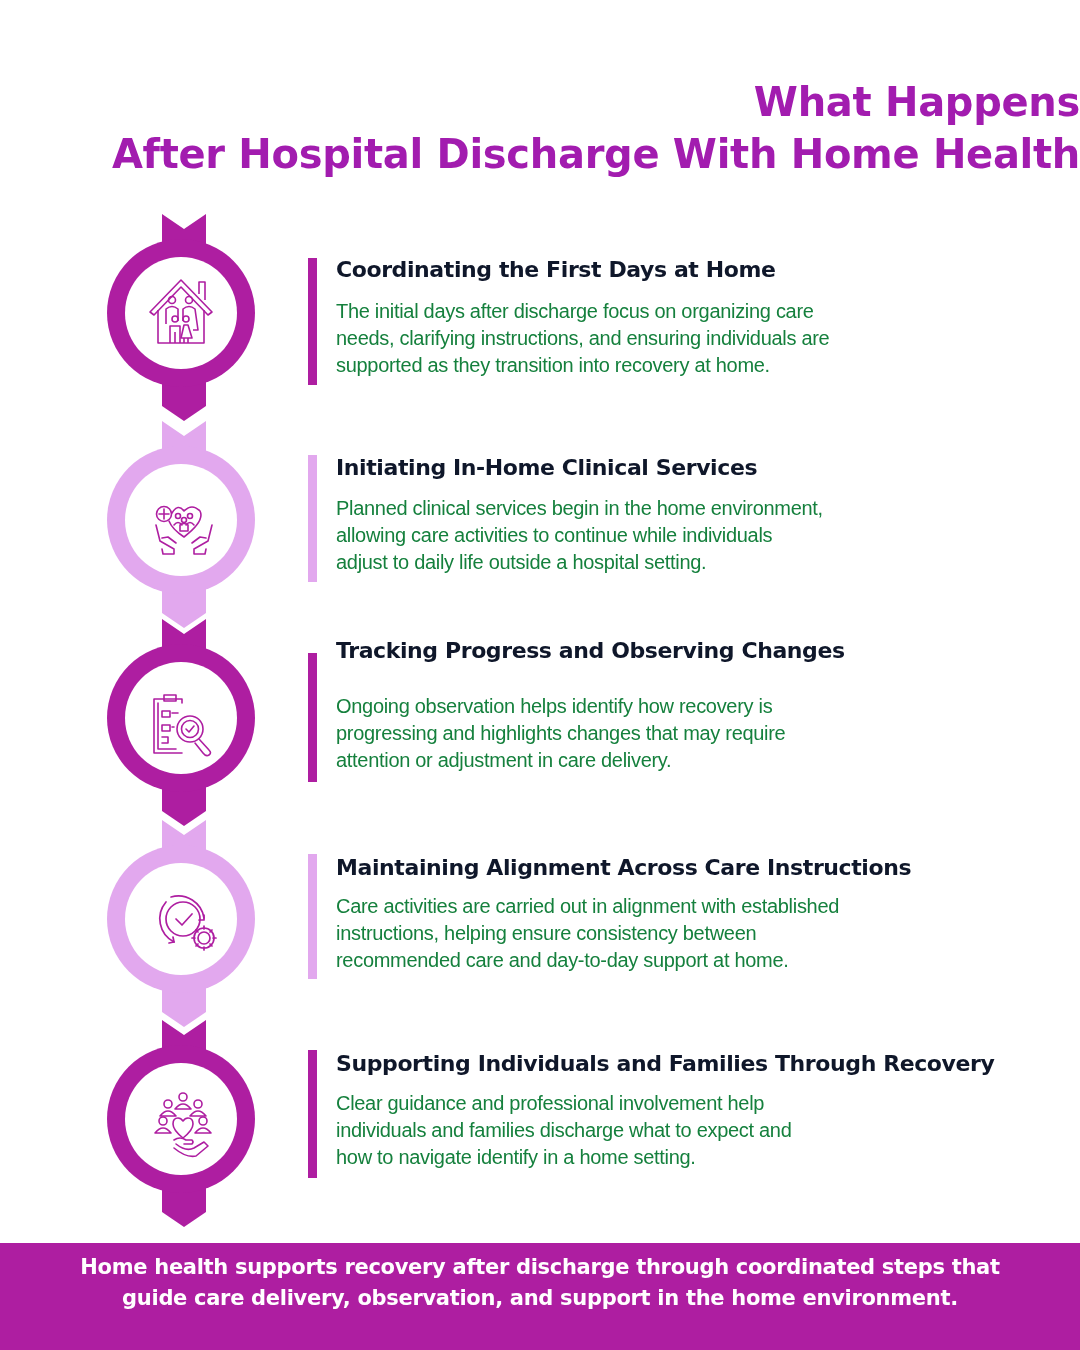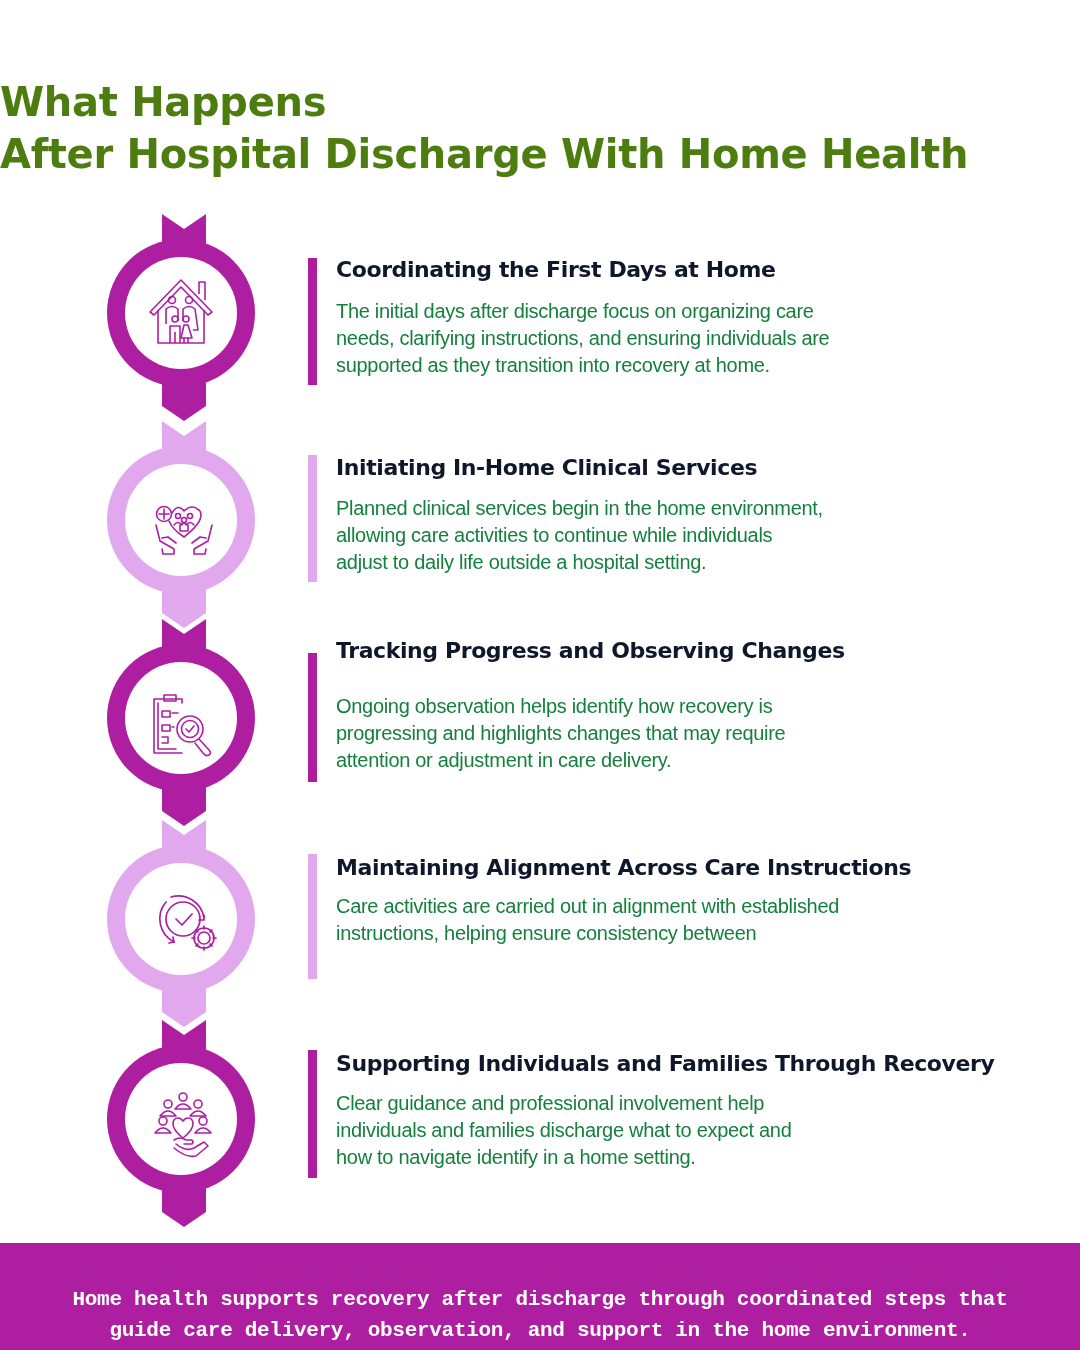--- a/index.html
+++ b/index.html
@@ -3,21 +3,21 @@
 <meta charset="utf-8">
 <style>
   html, body { margin: 0; padding: 0; }
   body {
     width: 1080px; height: 1350px; position: relative; overflow: hidden;
     background: #ffffff;
     font-family: "Liberation Sans", "DejaVu Sans", sans-serif;
   }
   .title {
     position: absolute; left: 0; top: 76px; width: 1080px;
-    text-align: left; color: #4d7c0f; font-weight: bold;
+    text-align: right; color: #a21caf; font-weight: bold;
     font-size: 40px; line-height: 52px; letter-spacing: -0.3px;
     font-family: "DejaVu Sans", sans-serif;
   }
   .title div { margin: 0; }
   .step { position: absolute; left: 0; width: 1080px; }
   .badge { position: absolute; left: 106px; top: 0; width: 150px; height: 210px; }
   .badge svg { display: block; }
   .bar { position: absolute; left: 308px; width: 9px; }
   .heading {
     position: absolute; left: 336px; color: #0f172a; font-weight: bold;
@@ -29,21 +29,21 @@
     font-size: 20px; line-height: 27px;
     font-family: Liberation Sans, sans-serif; letter-spacing: -0.3px;
   }
   .desc span { display: block; white-space: nowrap; }
   .footer {
     position: absolute; left: 0; top: 1243px; width: 1080px; height: 107px;
     background: #ae1ea1; color: #ffffff; text-align: center;
     font-family: "DejaVu Sans", sans-serif; font-weight: bold;
     font-size: 21px; line-height: 31px; letter-spacing: -0.3px;
   }
-  .footer .inner { padding-top: 41px; font-family: Liberation Mono, monospace; }
+  .footer .inner { padding-top: 9px; }
   .footer span { display: block; }
 </style>
 </head>
 <body>
 
 <div class="title">
   <div>What Happens</div>
   <div>After Hospital Discharge With Home Health</div>
 </div>
 
@@ -156,20 +156,21 @@
         <path d="M98 106 L98 109 M98 127 L98 130 M86 118 L89 118 M107 118 L110 118 M90 110 L92 112 M104 124 L106 126 M90 126 L92 124 M104 112 L106 110"></path>
         <circle cx="98" cy="118" r="10"></circle>
       </g>
     </svg>
   </div>
   <div class="bar" style="top:34px;height:125px;background:#e2a8ee;"></div>
   <div class="heading" style="top:34px;">Maintaining Alignment Across Care Instructions</div>
   <div class="desc" style="top:73px;">
     <span>Care activities are carried out in alignment with established</span>
     <span>instructions, helping ensure consistency between</span>
+    <span>recommended care and day-to-day support at home.</span>
   </div>
 </div>
 
 <div class="step" style="top:1020px;">
   <div class="badge">
     <svg width="150" height="210" viewBox="0 0 150 210">
       <path d="M56 0 L78 15 L100 0 L100 40 L56 40 Z" fill="#ae1ea1"></path>
       <path d="M56 150 L100 150 L100 192 L78 207 L56 192 Z" fill="#ae1ea1"></path>
       <circle cx="75" cy="99" r="74" fill="#ae1ea1"></circle>
       <circle cx="75" cy="99" r="56" fill="#ffffff"></circle>

